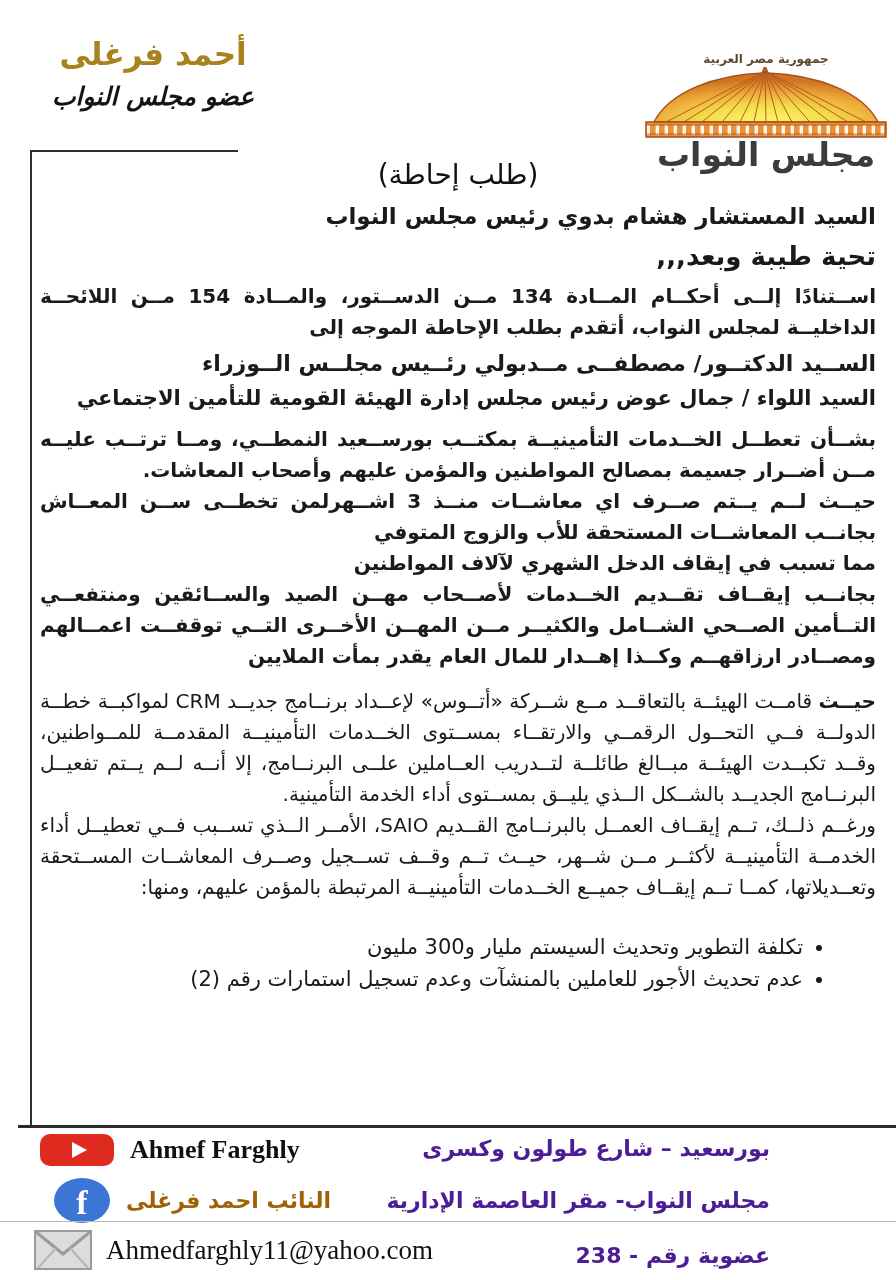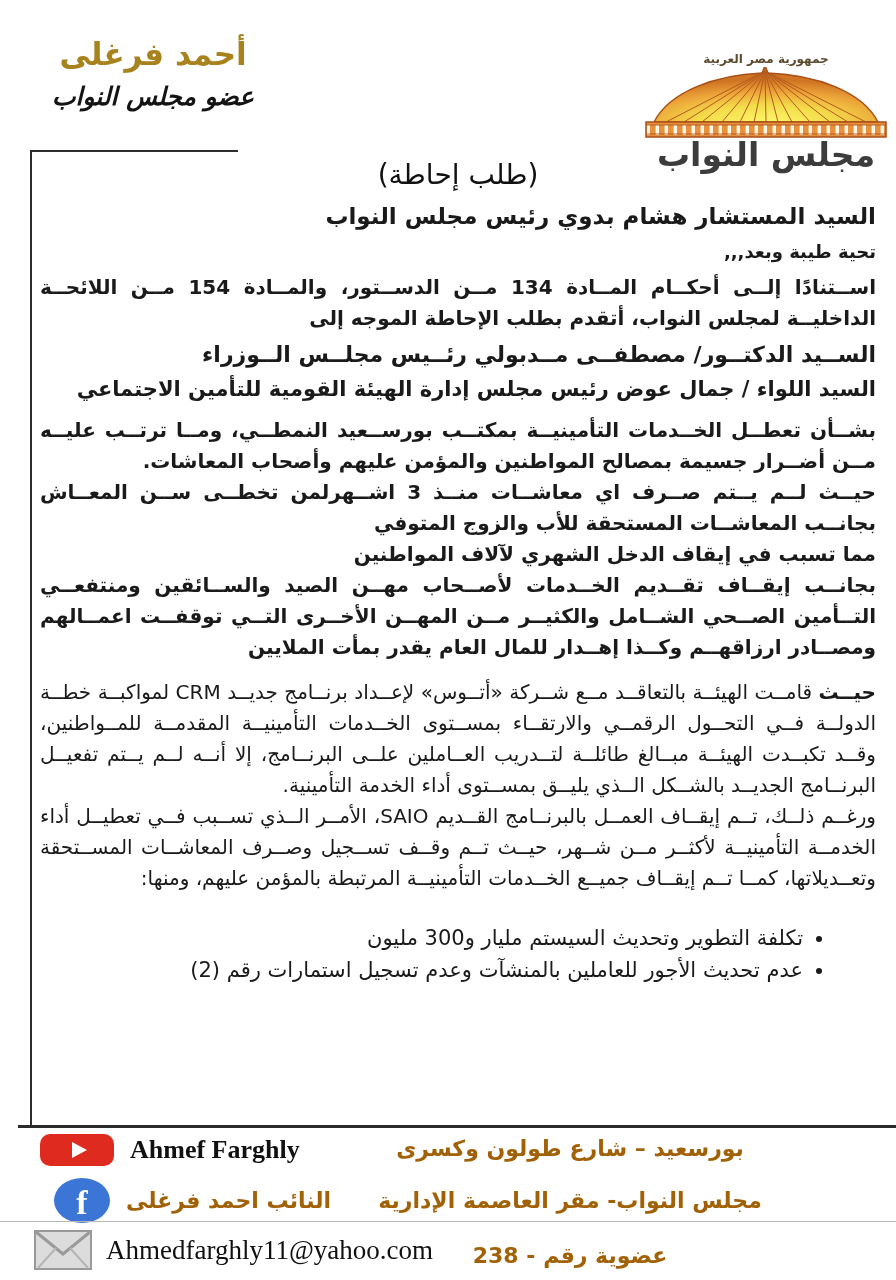--- a/index.html
+++ b/index.html
@@ -19,21 +19,21 @@
   .letter-box{
     position:absolute;left:30px;top:150px;width:866px;height:975px;
     border-left:2px solid #2e2e2e;box-sizing:border-box;
     padding:6px 20px 0 8px;direction:rtl;overflow:hidden;
   }
   .box-top-line{position:absolute;left:30px;top:150px;width:208px;height:2px;background:#2e2e2e;}
   .bottom-rule{position:absolute;left:18px;top:1125px;width:878px;height:3px;background:#2b2b2b;}
   
   .doc-title{font-size:28px;font-weight:normal;text-align:center;margin:2px 0 12px 0;color:#111;}
   .speaker-line{font-size:23px;font-weight:bold;margin-bottom:12px;}
-  .greeting{font-size:18px;font-weight:bold;margin-bottom:10px;}
+  .greeting{font-size:26px;font-weight:bold;margin-bottom:10px;}
   .para{font-size:20px;line-height:31px;text-align:justify;margin:0;}
   .para.b{font-weight:bold;}
   .intro{margin-bottom:8px;}
   .addr1{font-size:22px;font-weight:bold;margin:0 0 10px 0;}
   .addr2{font-size:21px;font-weight:bold;margin:0 0 14px 0;}
   .services{margin-bottom:14px;}
   .crm{font-weight:normal;}
   .crm .lead{font-weight:bold;}
   .saio{font-weight:normal;margin-bottom:28px;}
   ul.issues{margin:17px;padding:0 56px 0 0;list-style:disc;}
@@ -45,21 +45,21 @@
   .yt-tri{width:0;height:0;border-top:8px solid transparent;border-bottom:8px solid transparent;border-left:15px solid #ffffff;margin-left:4px;}
   .yt-label{font-family:"Liberation Serif",serif;font-size:26px;font-weight:bold;color:#111;margin-left:16px;}
   .fb-row{position:absolute;left:54px;top:1178px;display:flex;align-items:center;}
   .fb-icon{width:56px;height:45px;background:#3b76d6;border-radius:50%;display:flex;align-items:center;justify-content:center;}
   .fb-f{font-family:"Liberation Serif",serif;font-size:34px;font-weight:bold;color:#ffffff;line-height:1;margin-top:4px;}
   .fb-label{font-size:22px;font-weight:bold;color:#a16207;margin-left:16px;direction:rtl;}
   .mail-row{position:absolute;left:34px;top:1230px;display:flex;align-items:center;}
   .mail-icon{display:block;}
   .mail-label{font-family:"Liberation Serif",serif;font-size:27px;color:#111;margin-left:14px;}
   .addr-col{position:absolute;right:126px;top:1136px;width:400px;text-align:right;direction:rtl;}
-  .addr-line{font-size:22px;font-weight:bold;color:#a16207;text-align:center;}
+  .addr-line{font-size:22px;font-weight:bold;color:#4c1d95;}
   .addr-line.l2{margin-top:27px;}
   .addr-line.l3{margin-top:30px;}
 </style>
 </head>
 <body>
 
 <div class="member-block">
   <div class="member-name">أحمد فرغلى</div>
   <div class="member-title">عضو مجلس النواب</div>
 </div>

